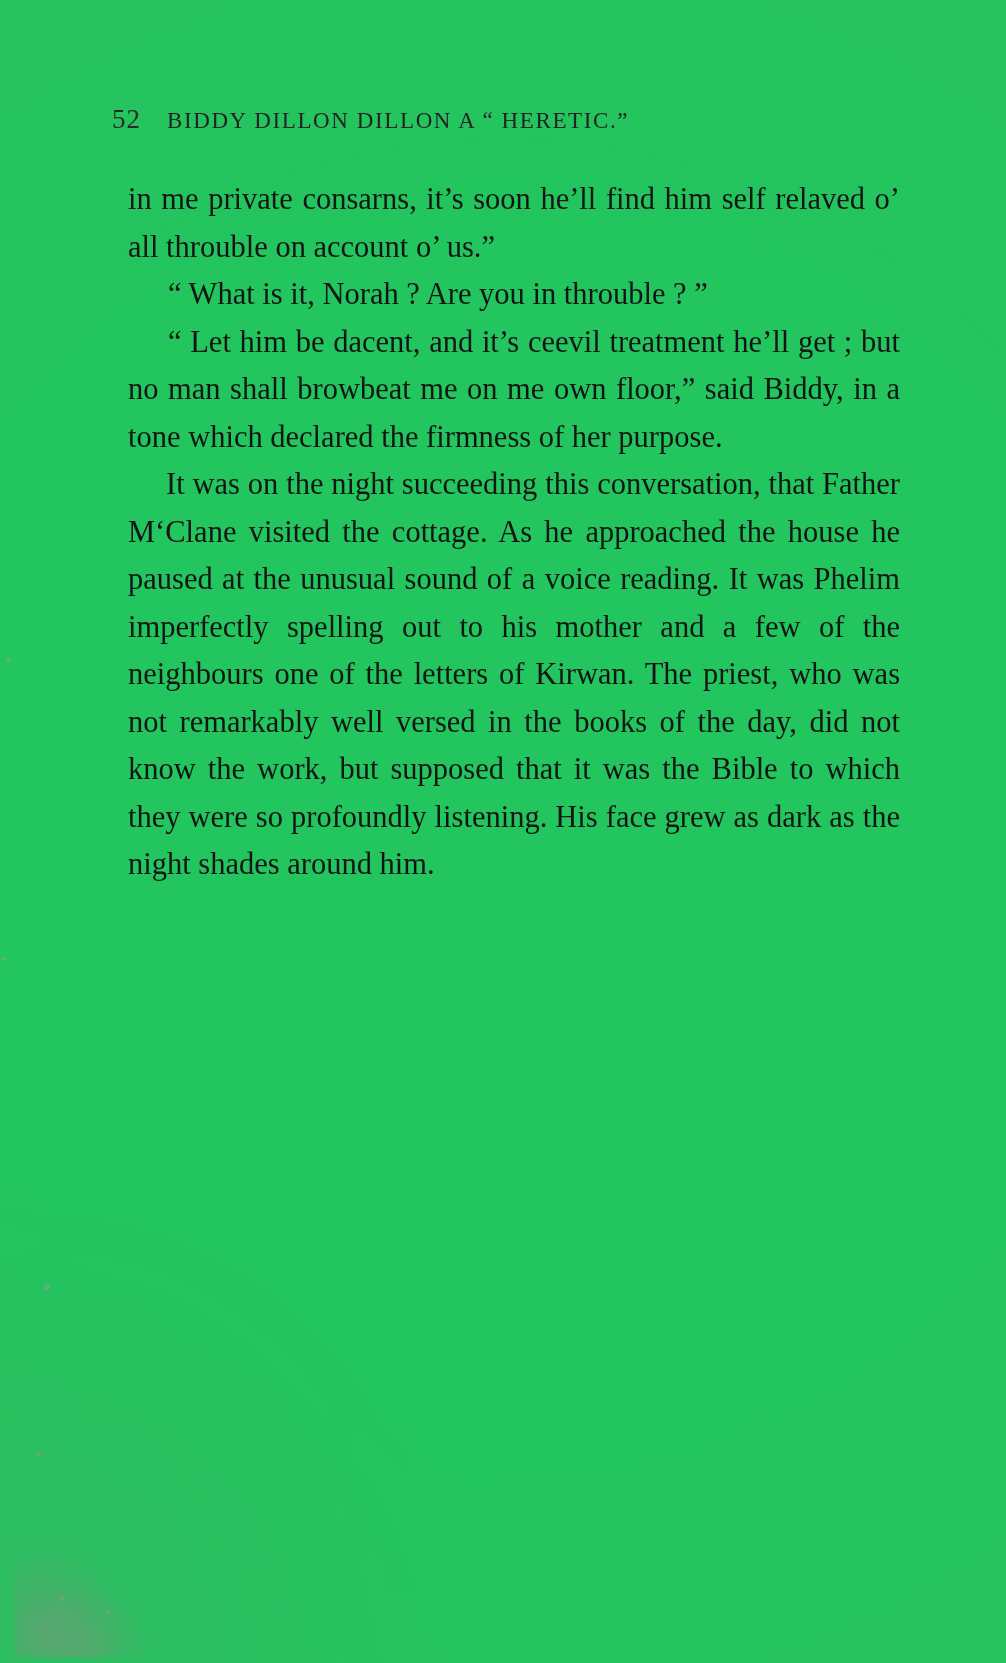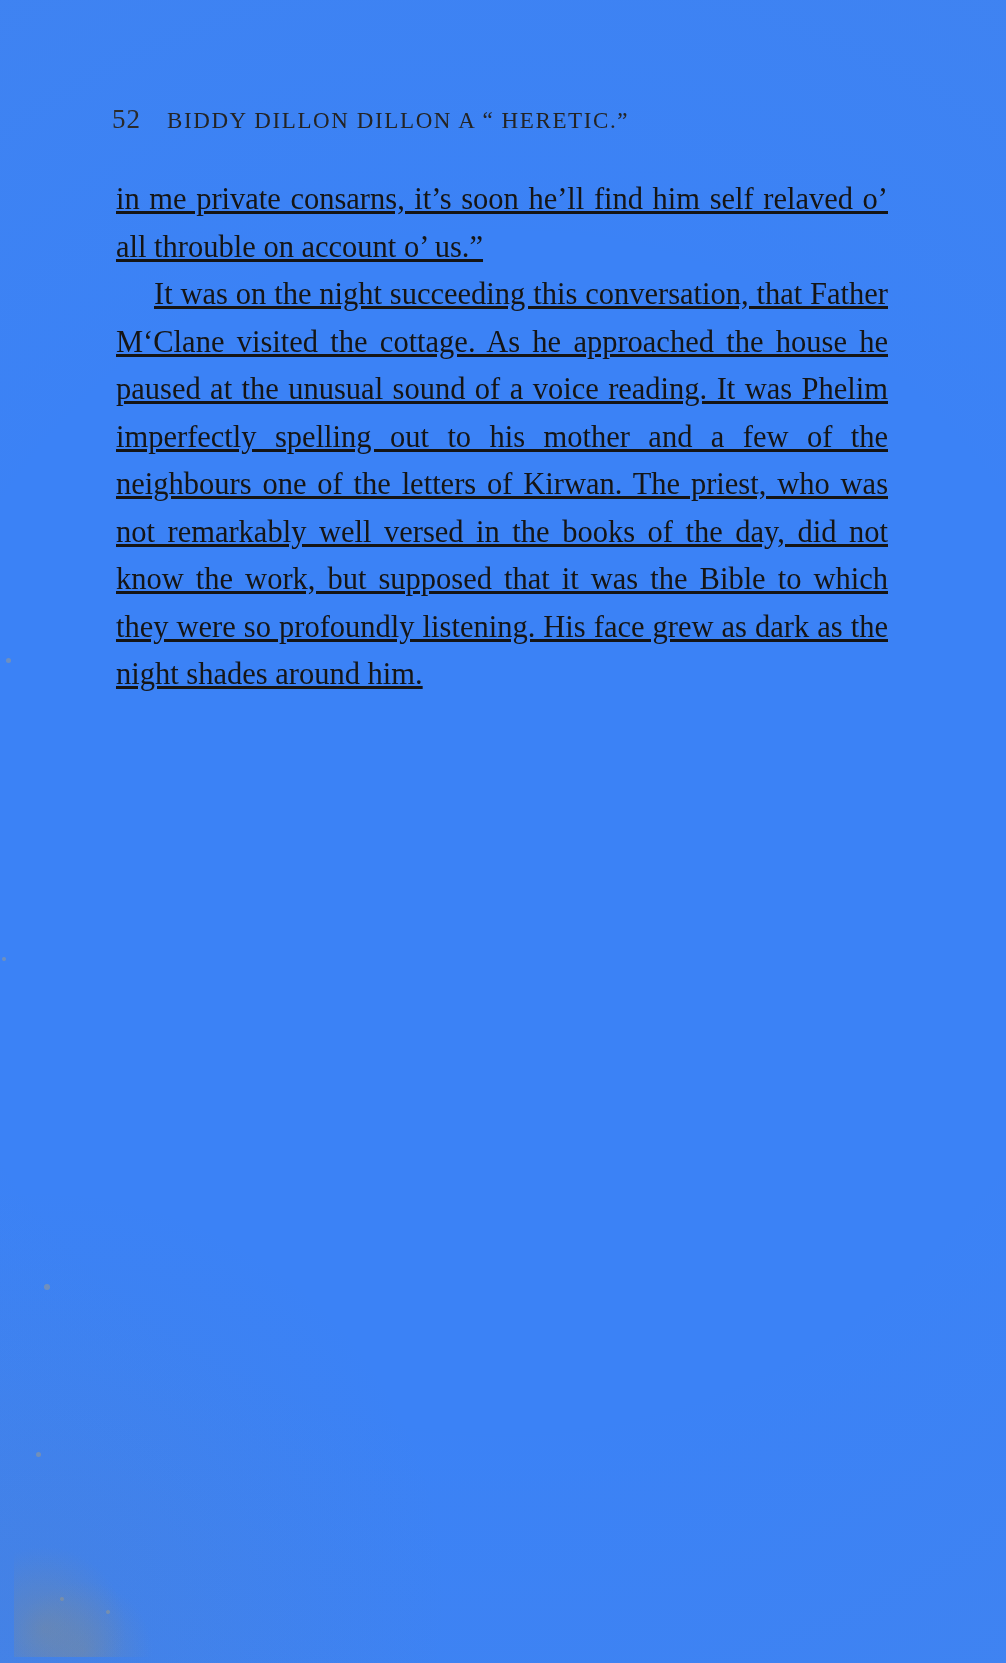--- a/index.html
+++ b/index.html
@@ -11,21 +11,21 @@
     width: 1006px;
     height: 1663px;
     position: relative;
     overflow: hidden;
     font-family: "Liberation Serif", serif;
     color: #1a1a1a;
   }
   .page {
     position: absolute;
     inset: 0;
-    background: #3b82f6;
+    background: #22c55e;
   }
   
   .page-tint {
     position: absolute;
     inset: 0;
     background:
       radial-gradient(circle at 4% 96%, rgba(120,120,110,0.10) 0%, rgba(255,255,255,0) 22%),
       radial-gradient(circle at 50% 50%, rgba(255,255,255,0) 60%, rgba(150,150,140,0.045) 100%);
     pointer-events: none;
   }
@@ -44,29 +44,28 @@
     letter-spacing: 1px;
     color: #2a2a2a;
   }
   .running-head {
     font-size: 23px;
     letter-spacing: 1.6px;
     color: #242424;
   }
   .body-text {
     position: absolute;
-    left: 116px;
+    left: 128px;
     top: 176px;
     width: 772px;
     font-size: 30.5px;
     line-height: 47.5px;
     color: #151515;
     text-align: justify;
     text-justify: inter-word;
-    text-decoration: underline;
   }
   .body-text p {
     margin: 0;
     text-indent: 0;
   }
   .body-text p.indent {
     text-indent: 38px;
   }
   .body-text p.qindent {
     text-indent: 40px;
@@ -96,20 +95,22 @@
 <div class="page">
   <div class="page-tint"></div>
 
   <div class="header">
     <span class="folio">52</span>
     <span class="running-head">BIDDY DILLON DILLON A “ HERETIC.”</span>
   </div>
 
   <div class="body-text">
     <p>in me private consarns, it’s soon he’ll find him self relaved o’ all throuble on account o’ us.”</p>
+    <p class="qindent">“ What is it, Norah ?   Are you in throuble ? ”</p>
+    <p class="qindent">“ Let him be dacent, and it’s ceevil treatment he’ll get ; but no man shall browbeat me on me own floor,” said Biddy, in a tone which declared the firmness of her purpose.</p>
     <p class="indent">It was on the night succeeding this conversation, that Father M‘Clane visited the cottage. As he approached the house he paused at the unusual sound of a voice reading.  It was Phelim imperfectly spelling out to his mother and a few of the neighbours one of the letters of Kirwan. The priest, who was not remarkably well versed in the books of the day, did not know the work, but supposed that it was the Bible to which they were so profoundly listening.   His face grew as dark as the night shades around him.</p>
   </div>
 
   <div class="speck" style="left:6px; top:658px; width:5px; height:5px;"></div>
   <div class="speck" style="left:2px; top:957px; width:4px; height:4px;"></div>
   <div class="speck" style="left:44px; top:1284px; width:6px; height:6px;"></div>
   <div class="speck" style="left:36px; top:1452px; width:5px; height:5px;"></div>
   <div class="speck" style="left:106px; top:1610px; width:4px; height:4px;"></div>
   <div class="speck" style="left:60px; top:1597px; width:4px; height:4px;"></div>
   <div class="smudge"></div>

